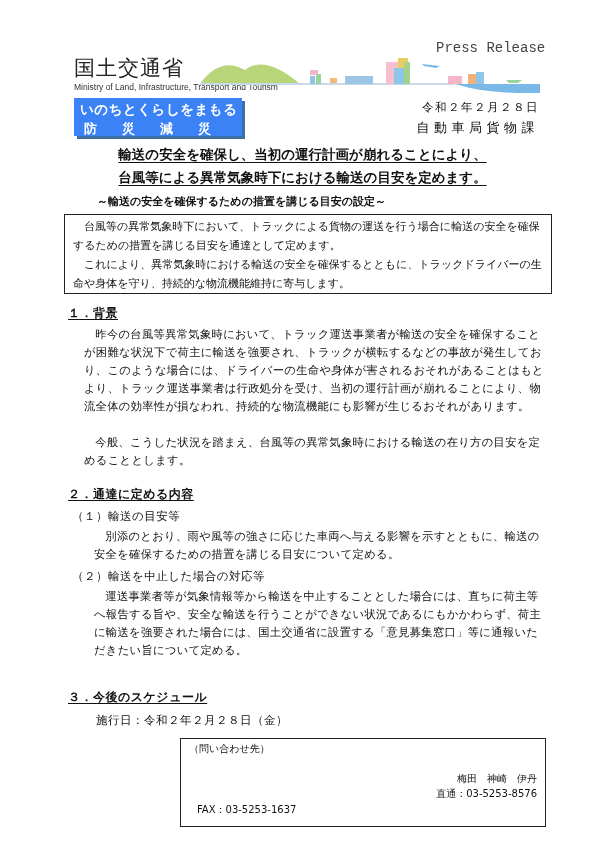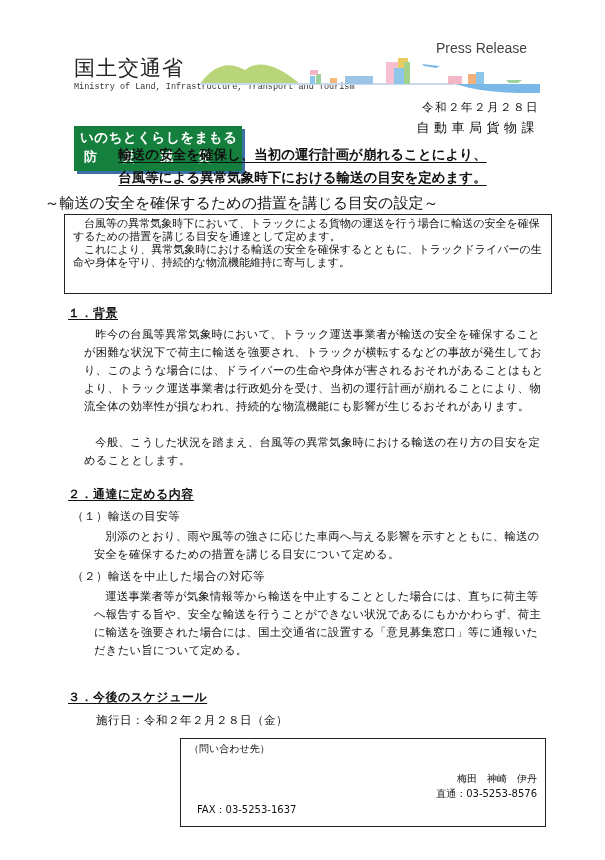--- a/index.html
+++ b/index.html
@@ -1,33 +1,33 @@
 <!DOCTYPE html>
 <html><head>
 <meta charset="utf-8">
 <style>
   html, body { margin:0; padding:0; background:#fff; }
   body { width:605px; height:860px; position:relative; overflow:hidden;
          font-family:"DejaVu Sans", "Liberation Sans", sans-serif; color:#111; }
   .abs { position:absolute; }
   .ministry-jp { left:74px; top:54px; font-size:21px; letter-spacing:1px; color:#222; }
-  .ministry-en { left:74px; top:82px; font-size:8.5px; color:#333; font-family:Liberation Mono, monospace; }
-  .press { left:436px; top:40px; font-size:14px; color:#444; font-family:Liberation Sans, sans-serif; }
+  .ministry-en { left:74px; top:82px; font-size:8.5px; color:#333; font-family:Liberation Sans, sans-serif; }
+  .press { left:436px; top:40px; font-size:14px; color:#444; font-family:Liberation Mono, monospace; }
   .banner { left:200px; top:48px; width:340px; height:45px; }
-  .badge { left:74px; top:98px; width:168px; height:45px; background:#15803d;
-           color:#fff; box-shadow:3px 3px 0 #3c6fa3;margin-top:28px; }
+  .badge { left:74px; top:98px; width:168px; height:38px; background:#3b82f6;
+           color:#fff; box-shadow:3px 3px 0 #3c6fa3; }
   .badge .l1 { position:absolute; left:6px; top:3px; font-size:13.5px; font-weight:bold; letter-spacing:0.5px; }
   .badge .l2 { position:absolute; left:10px; top:22px; font-size:13px; font-weight:bold; letter-spacing:25px; }
   .date { right:66px; top:100px; font-size:11.5px; letter-spacing:1.5px; }
   .dept { right:66px; top:119px; font-size:13px; letter-spacing:4.5px; }
   .title { width:605px; left:0; text-align:center; font-weight:bold; font-size:13.5px; }
   .title span { text-decoration:underline; text-underline-offset:3px; }
-  .subtitle { width:483px; left:0; top:194px; text-align:center; font-weight:normal; font-size:15px; }
+  .subtitle { width:483px; left:0; top:194px; text-align:center; font-weight:bold; font-size:11px; }
   .summary { left:64px; top:214px; width:486px; height:78px; border:1.5px solid #222; padding:0; }
-  .summary p { margin:0; font-size:11px; line-height:13px; padding:0 8px; text-indent:1em; }
+  .summary p { margin:0; font-size:11px; line-height:19px; padding:0 8px; text-indent:1em; }
   .sec-h { left:68px; font-size:12px; font-weight:bold; text-decoration:underline; text-underline-offset:2px; letter-spacing:0.5px; }
   .para { left:84px; width:462px; font-size:11.3px; line-height:18px; text-indent:1em; margin:0; letter-spacing:0.3px; }
   .sub-h { left:72px; font-size:11.5px; letter-spacing:0.5px; }
   .contact { left:180px; top:738px; width:364px; height:87px; border:1.5px solid #222; font-size:10px; line-height:15.5px; }
   .contact div { position:absolute; white-space:nowrap; }
 </style>
 </head>
 <body>
 
 <div class="abs ministry-jp">国土交通省</div>

